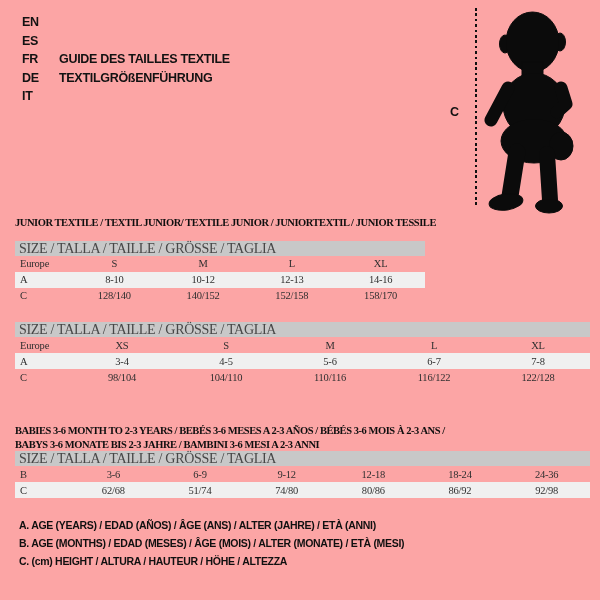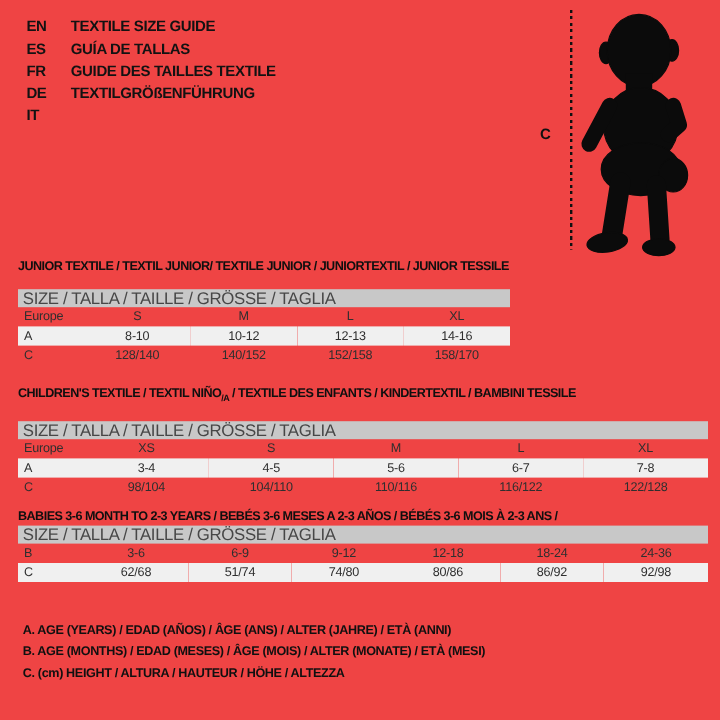--- a/index.html
+++ b/index.html
@@ -1,32 +1,32 @@
 <!DOCTYPE html>
 <html><head>
 <meta charset="utf-8">
 <style>
   html,body{margin:0;padding:0;background:#ffffff;}
   body{width:600px;height:600px;font-family:"Liberation Sans",sans-serif;color:#1c1c1c;}
-  .page{position:relative;width:600px;height:600px;overflow:hidden;background:#ef4444;}
+  .page{position:relative;width:600px;height:600px;overflow:hidden;background:#fca5a5;}
 
   
   .lang-list{position:absolute;left:22px;top:13px;font-weight:bold;font-size:12.5px;
              letter-spacing:-0.3px;line-height:18.6px;color:#121212;white-space:nowrap;}
   .lang-row{display:flex;}
   .lang-code{width:37px;}
 
   
   .measure-line{position:absolute;left:475px;top:8px;width:2px;height:200px;
     background:repeating-linear-gradient(to bottom,#101010 0 2.6px,transparent 2.6px 5.4px);}
   .measure-label{position:absolute;left:450px;top:105px;font-weight:bold;font-size:12.5px;color:#101010;}
   .baby{position:absolute;left:481px;top:4px;}
 
   
-  .tbl{position:absolute;left:15px;}
+  .tbl{position:absolute;left:15px;font-family:Liberation Serif, serif;}
   .tbl1{top:216px;width:410px;}
   .tbl2{top:322px;width:575px;}
   .tbl3{top:424px;width:575px;}
   .tbl-title{font-weight:bold;font-size:10.5px;letter-spacing:-0.45px;line-height:13.5px;
              color:#0f0f0f;white-space:nowrap;}
   .tbl1 .tbl-title{margin-bottom:11px;}
   .tbl2 .tbl-title{margin-bottom:12px;}
   .tbl3 .tbl-title{}
   .sub-sz{font-size:7.5px;vertical-align:sub;}
   .size-bar{background:#c8c8c8;height:15px;line-height:15px;padding-left:4px;
@@ -43,25 +43,23 @@
          letter-spacing:-0.3px;line-height:18px;color:#101010;white-space:nowrap;}
 </style>
 </head>
 <body>
 
 <div class="page">
 
   <div class="lang-list">
     <div class="lang-row">
       <span class="lang-code">EN</span>
-      <span class="lang-label">TEXTILE SIZE GUIDE</span>
     </div>
     <div class="lang-row">
       <span class="lang-code">ES</span>
-      <span class="lang-label">GUÍA DE TALLAS</span>
     </div>
     <div class="lang-row">
       <span class="lang-code">FR</span>
       <span class="lang-label">GUIDE DES TAILLES TEXTILE</span>
     </div>
     <div class="lang-row">
       <span class="lang-code">DE</span>
       <span class="lang-label">TEXTILGRÖßENFÜHRUNG</span>
     </div>
     <div class="lang-row">
@@ -129,21 +127,20 @@
             <td>128/140</td>
             <td>140/152</td>
             <td>152/158</td>
             <td>158/170</td>
           </tr>
         </tbody>
     </table>
   </section>
 
   <section class="tbl tbl2">
-    <div class="tbl-title"><span>CHILDREN'S TEXTILE / TEXTIL NIÑO</span><span class="sub-sz">/A</span><span> / TEXTILE DES ENFANTS / KINDERTEXTIL / BAMBINI TESSILE</span></div>
     <div class="size-bar">SIZE / TALLA / TAILLE / GRÖSSE / TAGLIA</div>
     <table class="size-table">
       <colgroup>
           <col class="label-col">
           <col>
           <col>
           <col>
           <col>
           <col>
         </colgroup>
@@ -172,20 +169,21 @@
             <td>116/122</td>
             <td>122/128</td>
           </tr>
         </tbody>
     </table>
   </section>
 
   <section class="tbl tbl3">
     <div class="tbl-title">
       <div>BABIES 3-6 MONTH TO 2-3 YEARS / BEBÉS 3-6 MESES A 2-3 AÑOS / BÉBÉS 3-6 MOIS À 2-3 ANS /</div>
+      <div>BABYS 3-6 MONATE BIS 2-3 JAHRE / BAMBINI 3-6 MESI A 2-3 ANNI</div>
     </div>
     <div class="size-bar">SIZE / TALLA / TAILLE / GRÖSSE / TAGLIA</div>
     <table class="size-table">
       <colgroup>
           <col class="label-col">
           <col>
           <col>
           <col>
           <col>
           <col>

